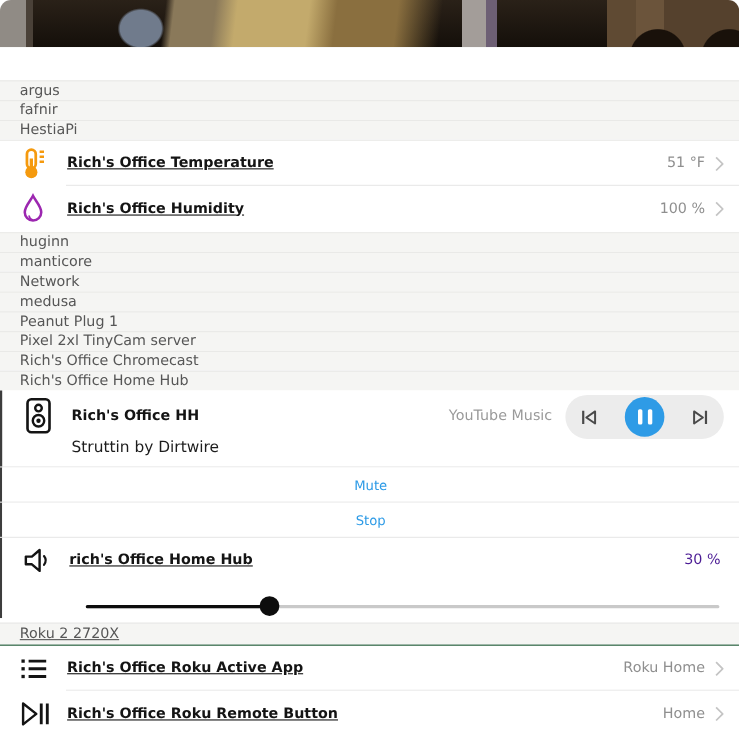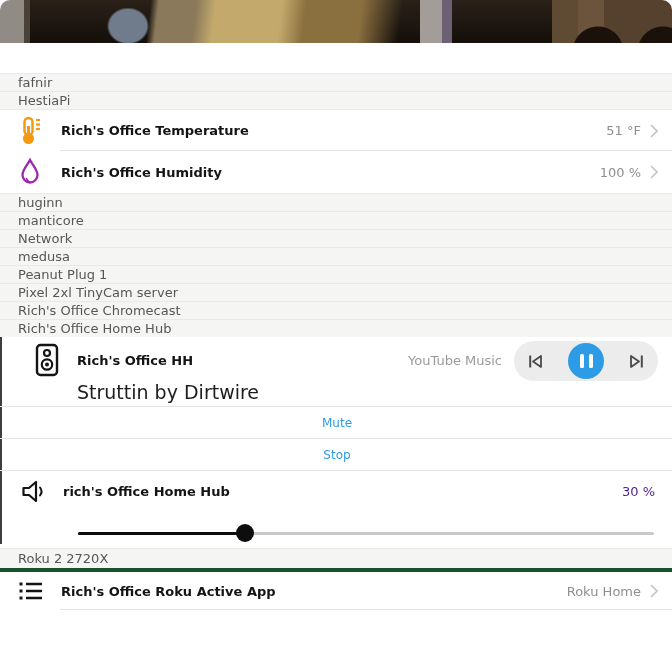--- a/index.html
+++ b/index.html
@@ -26,54 +26,54 @@
       linear-gradient(180deg, #2a2118 0%, #140f0a 100%);
   }
   .top-gap{height:30px;background:#fff;}
 
   
   .group-row{
     height:18px;background:#f5f5f3;border-top:1px solid #e9e9e7;
     display:flex;align-items:center;padding-left:18px;
     font-size:13px;color:#565656;line-height:1;
   }
-  .group-row.roku{height:20px;}
+  .group-row.roku{height:20px;text-decoration:underline;}
 
   
   .entity-row{
     height:42px;background:#fff;display:flex;align-items:center;
     padding:0 14px 0 18px;position:relative;
   }
   .entity-row::after{
     content:"";position:absolute;left:60px;right:0;bottom:0;height:1px;background:#e6e6e6;
   }
   .entity-row.no-sep::after{display:none;}
   .icon-box{width:32px;display:flex;align-items:center;justify-content:flex-start;flex-shrink:0;}
-  .row-title{font-size:13px;font-weight:700;color:#141414;margin-left:11px;flex:1;}
+  .row-title{font-size:13px;font-weight:700;color:#141414;margin-left:11px;flex:1;text-decoration:underline;}
   .row-value{font-size:13px;color:#8f8f8f;margin-right:9px;white-space:nowrap;}
   .chev{flex-shrink:0;display:flex;align-items:center;}
 
   
   .media-wrap{border-left:2px solid #3d3d3d;background:#fff;}
-  .media-row{height:70px;position:relative;padding-left:32px;}
+  .media-row{height:70px;position:relative;padding-left:20px;}
   .media-top{height:46px;display:flex;align-items:center;padding-right:14px;}
   .media-title{font-size:13px;font-weight:700;color:#141414;margin-left:11px;flex:1;}
   .media-app{font-size:13px;color:#9a9a9a;margin-right:12px;white-space:nowrap;}
   .media-pill{
     width:144px;height:40px;border-radius:20px;background:#ececec;
     display:flex;align-items:center;justify-content:space-between;
     padding:0 13px;flex-shrink:0;margin-top:2px;
   }
   .pill-btn{background:none;border:none;display:flex;align-items:center;cursor:pointer;padding:0;}
   .pause-circle{
     width:36px;height:36px;border-radius:50%;background:var(--accent-blue);
     display:flex;align-items:center;justify-content:center;gap:5px;border:none;cursor:pointer;
   }
   .pause-circle i{display:block;width:4px;height:14px;background:#fff;border-radius:1.5px;}
-  .media-sub{font-size:19px;color:#1d1d1d;padding-left:43px;margin-top:-2px;}
+  .media-sub{font-size:14px;color:#1d1d1d;padding-left:43px;margin-top:-2px;}
   .media-row::after{content:"";position:absolute;left:-2px;right:0;bottom:0;height:1px;background:#e6e6e6;}
 
   .link-row{
     height:32px;display:flex;align-items:center;justify-content:center;
     font-size:12px;color:var(--accent-blue);position:relative;background:#fff;cursor:pointer;
   }
   .link-row::after{content:"";position:absolute;left:-2px;right:0;bottom:0;height:1px;background:#e6e6e6;}
 
   
   .volume-row{height:73px;background:#fff;padding:7px 14px 0 18px;position:relative;}
@@ -95,20 +95,23 @@
   .skipicon{color:#4a4a4a;}
 </style>
 </head>
 <body>
 
 <div class="page">
 
   <div class="banner"></div>
   <div class="top-gap"></div>
 
+  <div class="group-row">
+    <span>argus</span>
+  </div>
   <div class="group-row">
     <span>fafnir</span>
   </div>
   <div class="group-row">
     <span>HestiaPi</span>
   </div>
 
   <div class="entity-row" style="border-top:1px solid #e9e9e7;">
     <span class="icon-box">
       <svg class="thermo" width="26" height="30" viewBox="0 0 26 30">
@@ -231,34 +234,50 @@
       </div>
     </div>
   </div>
 
   <div class="mini-gap"></div>
 
   <div class="group-row roku">
     <span>Roku 2 2720X</span>
   </div>
 
-  <div class="entity-row" style="border-top:4px solid #14532d;">
+  <div class="entity-row" style="border-top:1px solid #14532d;">
     <span class="icon-box">
       <svg class="blackicon" width="26" height="22" viewBox="0 0 26 22">
         <rect x="1.5" y="2.5" width="3" height="3" fill="currentColor"></rect>
         <rect x="1.5" y="9.5" width="3" height="3" fill="currentColor"></rect>
         <rect x="1.5" y="16.5" width="3" height="3" fill="currentColor"></rect>
         <line x1="8" y1="4" x2="24" y2="4" stroke="currentColor" stroke-width="2.6"></line>
         <line x1="8" y1="11" x2="24" y2="11" stroke="currentColor" stroke-width="2.6"></line>
         <line x1="8" y1="18" x2="24" y2="18" stroke="currentColor" stroke-width="2.6"></line>
       </svg>
     </span>
     <span class="row-title">Rich's Office Roku Active App</span>
     <span class="row-value">Roku Home</span>
     <span class="chev">
       <svg width="8" height="14" viewBox="0 0 8 14">
           <path d="M1 1l6 6-6 6" fill="none" stroke="#c4c4c4" stroke-width="1.6"></path>
         </svg>
     </span>
   </div>
 
+  <div class="entity-row no-sep">
+    <span class="icon-box">
+      <svg class="blackicon" width="28" height="26" viewBox="0 0 28 26">
+        <path d="M3 3.5 L15 13 L3 22.5 Z" fill="none" stroke="currentColor" stroke-width="2.2" stroke-linejoin="round"></path>
+        <line x1="19.5" y1="3.5" x2="19.5" y2="22.5" stroke="currentColor" stroke-width="2.6"></line>
+        <line x1="25" y1="3.5" x2="25" y2="22.5" stroke="currentColor" stroke-width="2.6"></line>
+      </svg>
+    </span>
+    <span class="row-title">Rich's Office Roku Remote Button</span>
+    <span class="row-value">Home</span>
+    <span class="chev">
+      <svg width="8" height="14" viewBox="0 0 8 14">
+          <path d="M1 1l6 6-6 6" fill="none" stroke="#c4c4c4" stroke-width="1.6"></path>
+        </svg>
+    </span>
+  </div>
 
 </div>
 
 </body></html>

